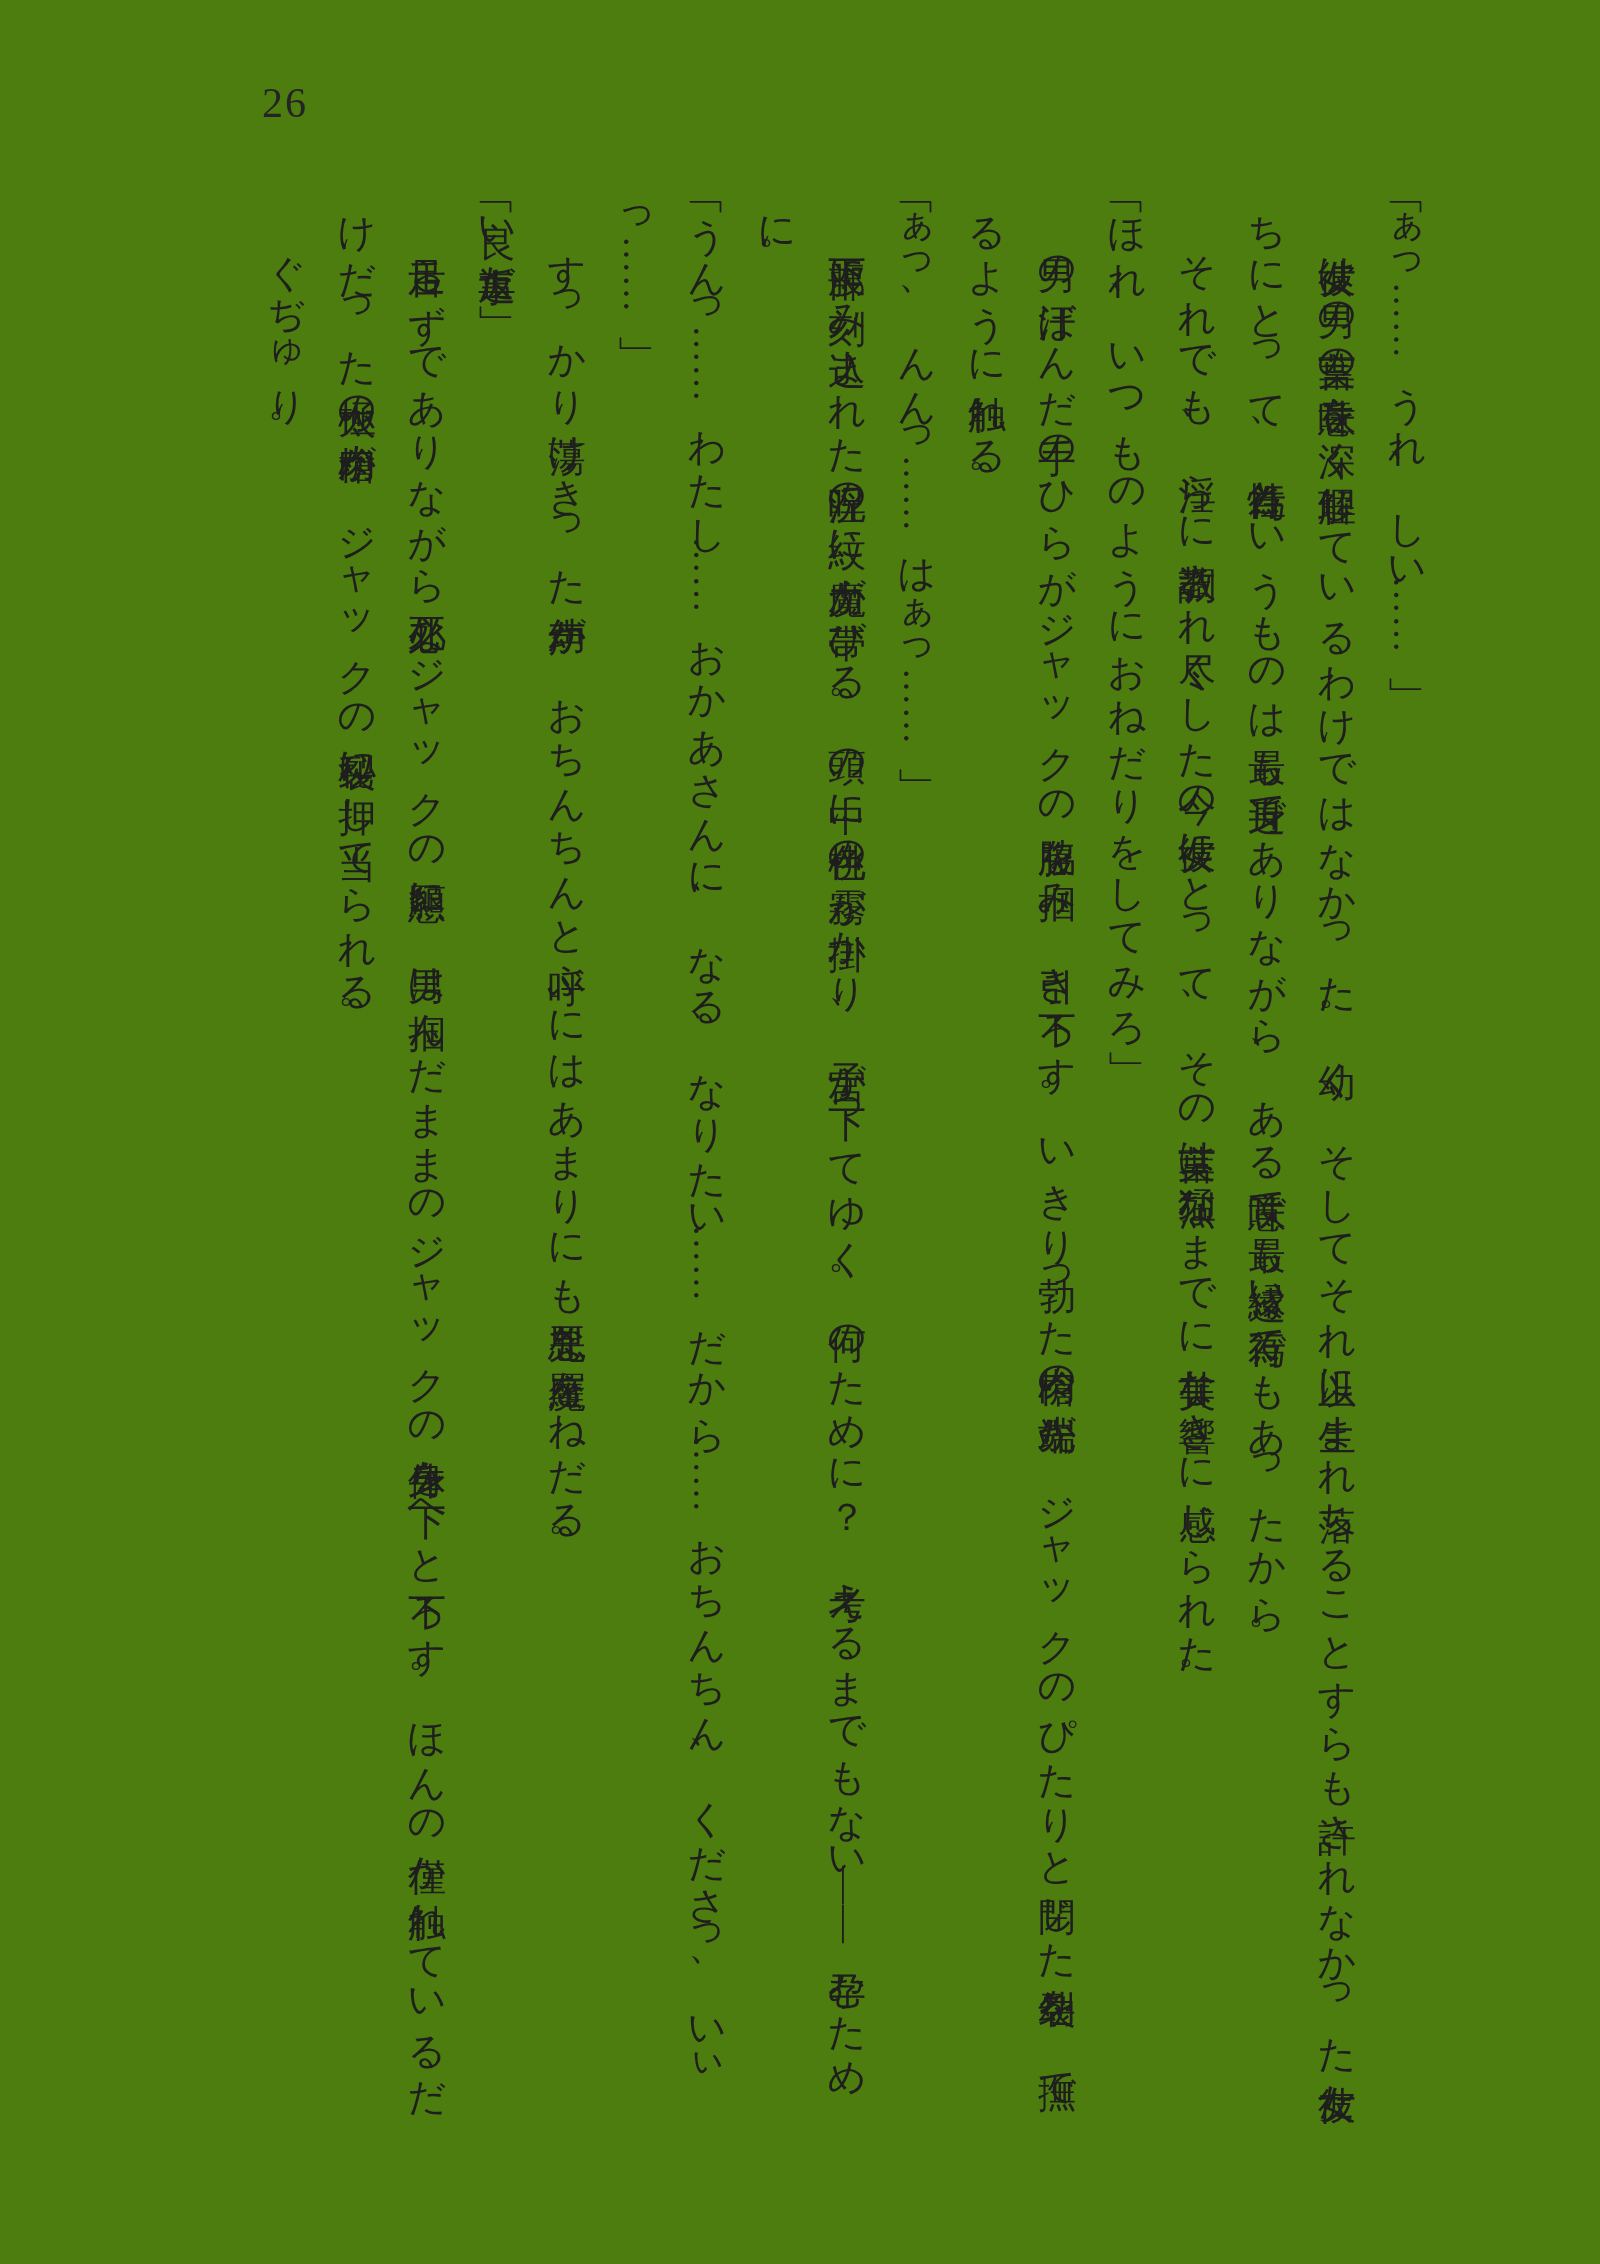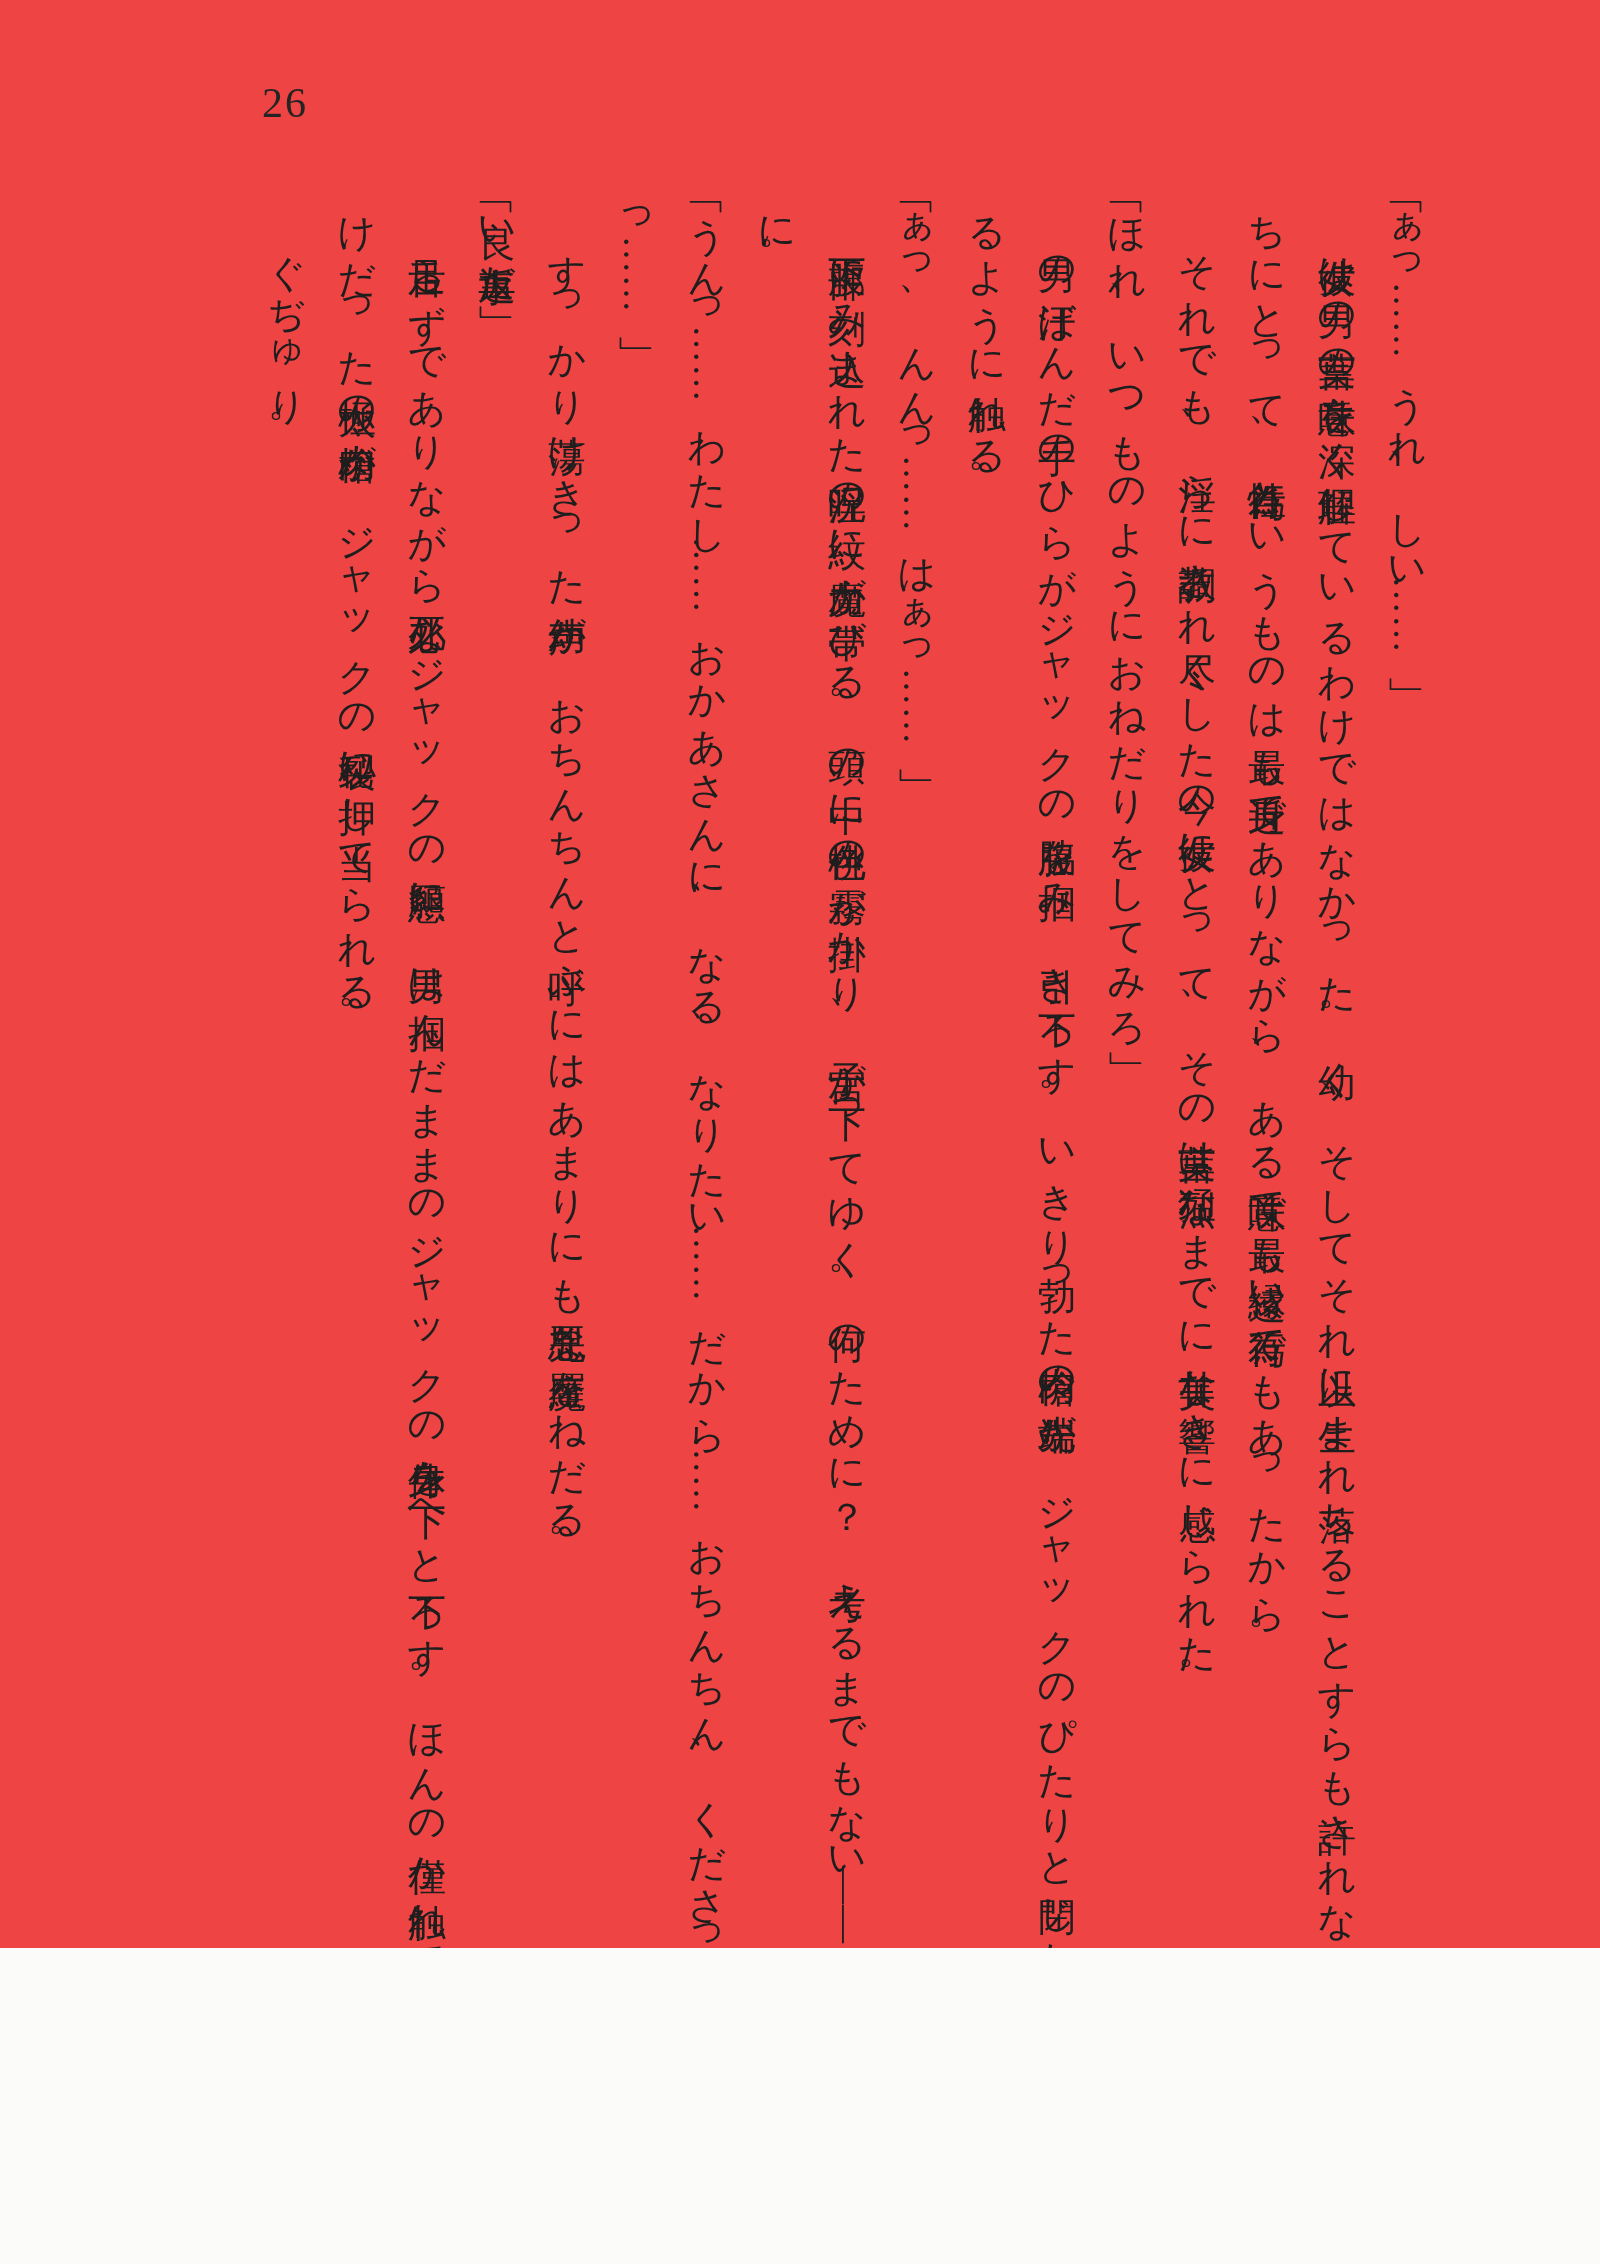--- a/index.html
+++ b/index.html
@@ -3,22 +3,22 @@
 <meta charset="utf-8">
 <style>
   html, body {
     margin: 0;
     padding: 0;
     background: #fbfbf9;
   }
   .page {
     position: relative;
     width: 1600px;
-    height: 1948px;
-    background: #ef4444;
+    height: 2264px;
+    background: #4d7c0f;
     overflow: hidden;
   }
   .page-number {
     position: absolute;
     left: 262px;
     top: 82px;
     font-family: "Liberation Serif", "DejaVu Serif", serif;
     font-size: 42px;
     line-height: 1;
     letter-spacing: 2px;

